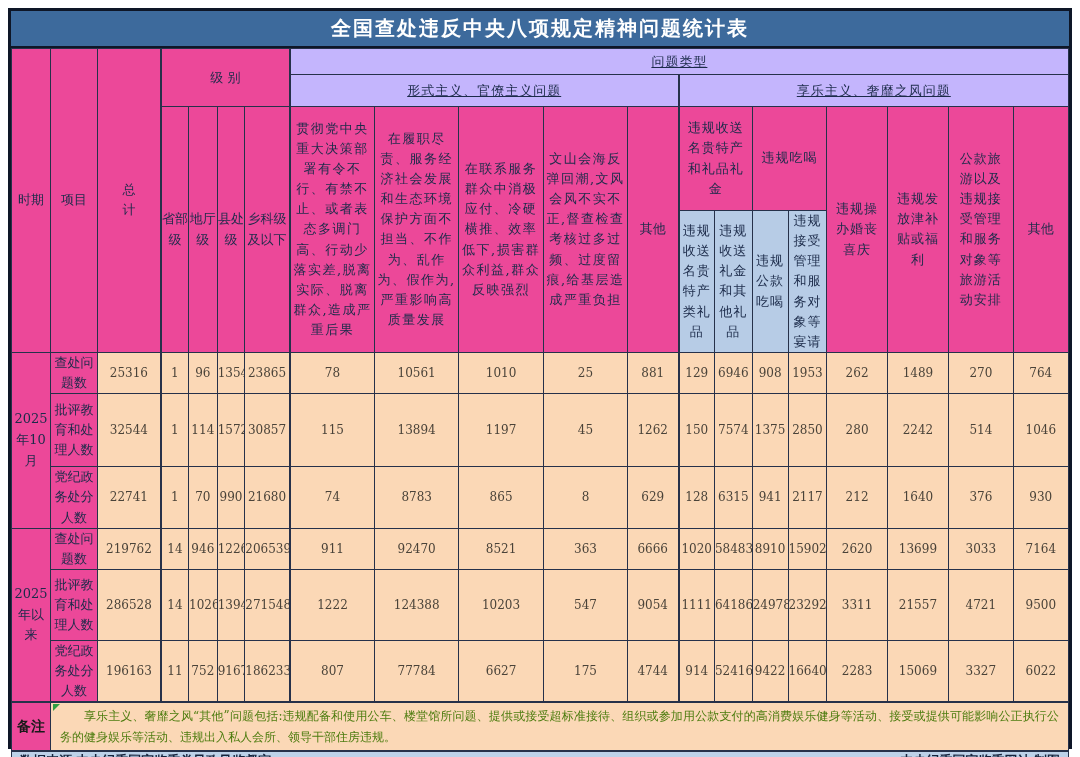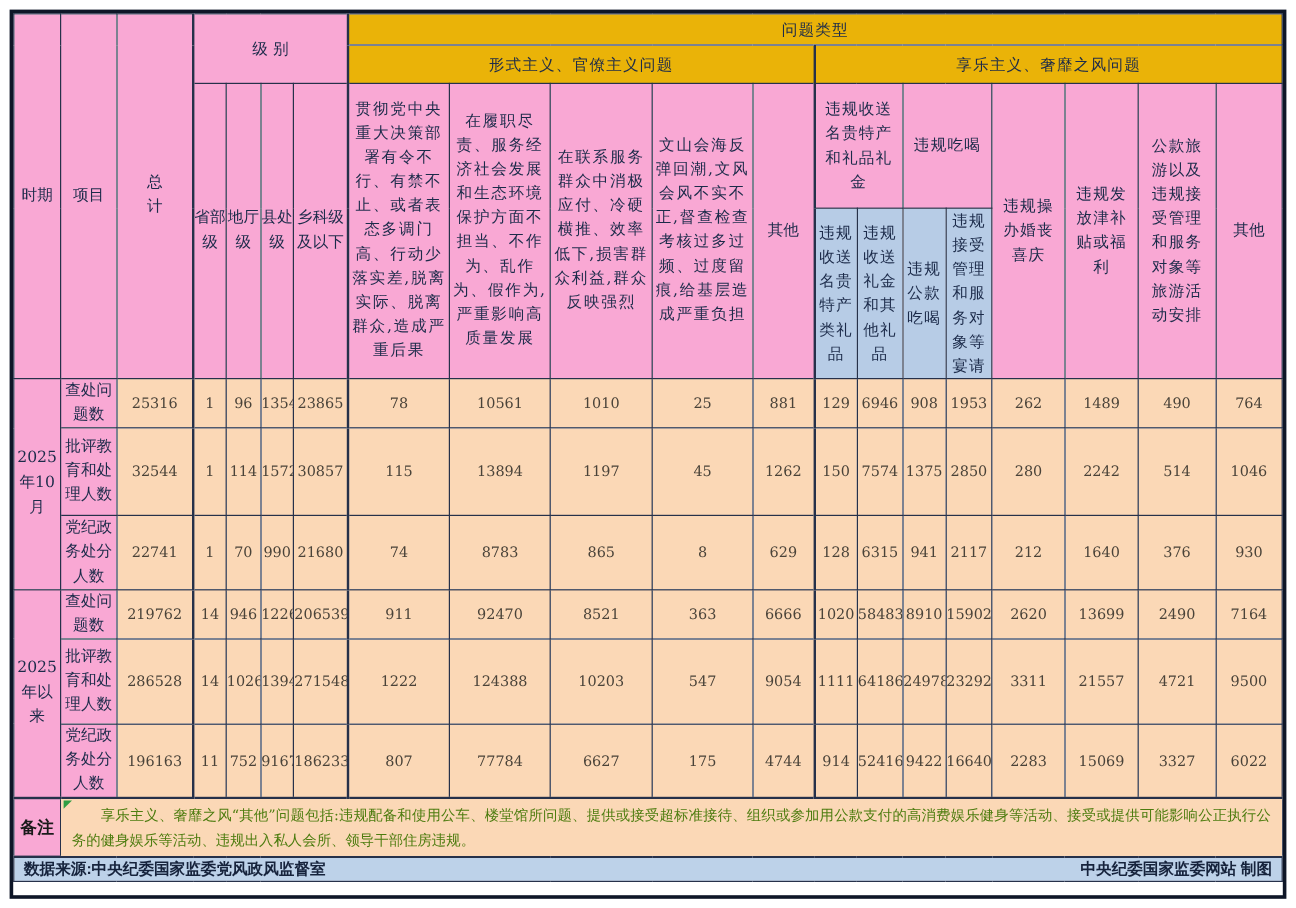--- a/index.html
+++ b/index.html
@@ -21,22 +21,22 @@
     font-weight:bold; font-size:20px; letter-spacing:2px;
   }
   table.stats {
     width:100%; height:calc(100% - 37px);
     border-collapse:collapse; table-layout:fixed;
   }
   .stats th, .stats td {
     border:1px solid #26314a; padding:0; text-align:center; vertical-align:middle;
     font-weight:normal; color:#1c2b4a; overflow:hidden;
   }
-  .stats th { background:#f9a8d4; font-size:13px; }
-  th.light { background:#eab308; letter-spacing:1px; }
+  .stats th { background:#ec4899; font-size:13px; }
+  th.light { background:#c4b5fd; letter-spacing:1px;text-decoration:underline; }
   th.sub   { background:#b7cce6; }
   th.grp   { padding:2px 6px; }
   .wrap  { word-break:break-all; line-height:1.55; padding:1px 2px; }
   .lvl   { word-break:break-all; line-height:1.65; padding:2px 0; }
   .desc  {
     font-size:12px; letter-spacing:1.5px; line-height:1.55;
     text-align:justify; padding:4px 6px; word-break:break-all;
   }
   .mid   {
     font-size:12px; letter-spacing:1px; line-height:1.55;
@@ -66,20 +66,23 @@
   .source-flex {
     display:flex; justify-content:space-between; align-items:center; padding:0 8px;
     font-family:"Liberation Sans",sans-serif; font-weight:bold; font-size:13px;
     color:#16233c;
   }
 </style>
 </head>
 <body>
 
 <div class="frame">
+  <div class="title-bar">
+    <span class="title-text">全国查处违反中央八项规定精神问题统计表</span>
+  </div>
 
   <table class="stats">
     <colgroup>
       <col style="width:38px">
         <col style="width:46px">
         <col style="width:62px">
       <col style="width:27px">
         <col style="width:28px">
         <col style="width:27px">
         <col style="width:44px">
@@ -148,21 +151,21 @@
         <td class="num">10561</td>
         <td class="num">1010</td>
         <td class="num">25</td>
         <td class="num">881</td>
         <td class="num sepL">129</td>
         <td class="num">6946</td>
         <td class="num">908</td>
         <td class="num">1953</td>
         <td class="num">262</td>
         <td class="num">1489</td>
-        <td class="num">490</td>
+        <td class="num">270</td>
         <td class="num">764</td>
       </tr>
       <tr style="height:73px">
         <th class="wrap">批评教育和处理人数</th>
         <td class="num">32544</td>
         <td class="num sepL">1</td>
         <td class="num">114</td>
         <td class="num">1572</td>
         <td class="num">30857</td>
         <td class="num sepL">115</td>
@@ -213,21 +216,21 @@
         <td class="num">92470</td>
         <td class="num">8521</td>
         <td class="num">363</td>
         <td class="num">6666</td>
         <td class="num sepL">1020</td>
         <td class="num">58483</td>
         <td class="num">8910</td>
         <td class="num">15902</td>
         <td class="num">2620</td>
         <td class="num">13699</td>
-        <td class="num">2490</td>
+        <td class="num">3033</td>
         <td class="num">7164</td>
       </tr>
       <tr style="height:71px">
         <th class="wrap">批评教育和处理人数</th>
         <td class="num">286528</td>
         <td class="num sepL">14</td>
         <td class="num">1026</td>
         <td class="num">13940</td>
         <td class="num">271548</td>
         <td class="num sepL">1222</td>

